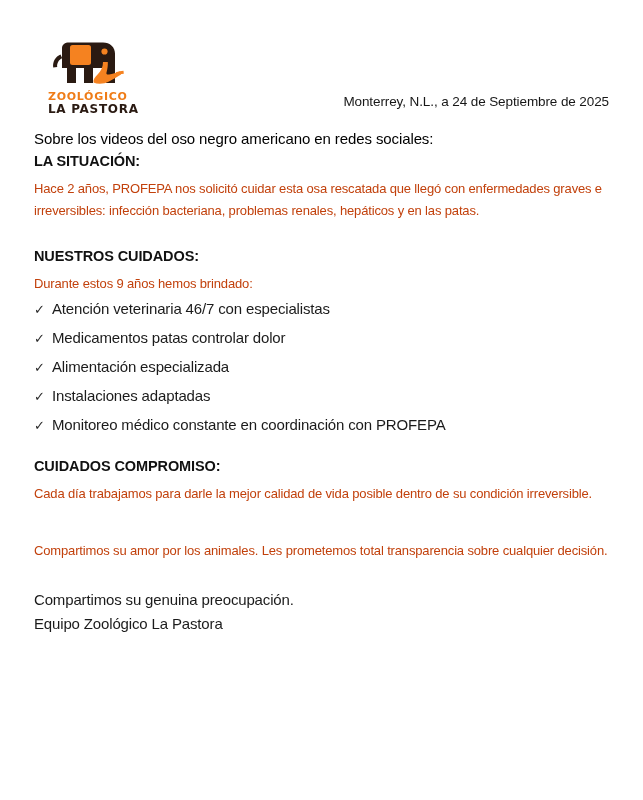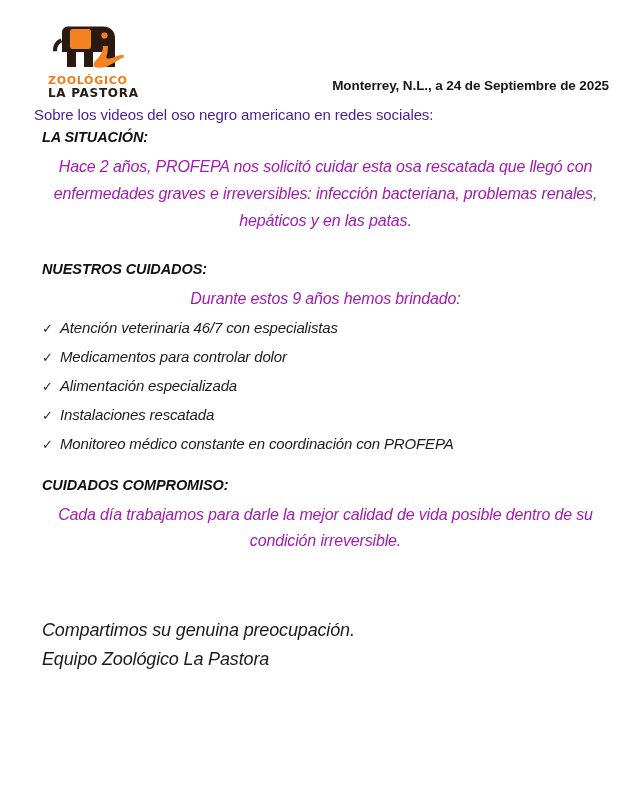--- a/index.html
+++ b/index.html
@@ -15,21 +15,21 @@
     font-family: "Liberation Sans", sans-serif;
     color: #1b1b1b;
     -webkit-font-smoothing: antialiased;
   }
 
   .page {
     position: relative;
     width: 643px;
     height: 800px;
     box-sizing: border-box;
-    padding: 0 34px;
+    padding: 16px 34px;
     background: #ffffff;
   }
 
   
   .header {
     position: relative;
     display: flex;
     align-items: flex-start;
     justify-content: space-between;
     padding-top: 18px;
@@ -69,55 +69,52 @@
     letter-spacing: 0.7px;
     color: #2a1a12;
   }
 
   .dateline {
     margin-top: 60px;
     font-size: 13.5px;
     color: #171717;
     white-space: nowrap;
     letter-spacing: -0.1px;
-    font-weight: bold;
   }
 
   
   .doc-body {
     padding-top: 10px;
   }
 
   .intro {
     font-size: 15px;
-    color: #4c1d95;
-    margin: 0 0 6px 0;
+    color: #000000;
+    margin: 8px 0 6px 0;
     letter-spacing: -0.1px;
   }
 
   .section {
-    margin: 0 0 4px 8px;
-    font-style: italic;
+    margin: 0 0 4px 0;
   }
 
   .heading {
     font-size: 14.5px;
     font-weight: 700;
     color: #111111;
     margin: 0 0 9px 0;
     letter-spacing: -0.1px;
   }
 
   .para {
-    font-size: 16px;
+    font-size: 13px;
     line-height: 1.68;
-    color: #a21caf;
+    color: #c2410c;
     margin: 0;
     letter-spacing: -0.15px;
-    text-align: center;
   }
 
   .gap-lg { height: 22px; }
   .gap-xs { height: 9px; }
 
   .check-list {
     list-style: none;
     margin: 7px 0 0 0;
     padding: 0;
   }
@@ -137,21 +134,21 @@
     font-size: 13px;
     font-family: "DejaVu Sans", sans-serif;
     line-height: 1;
   }
   .check-text {
     flex: 1 1 auto;
     color: #1b1b1b;
   }
 
   .signoff-line {
-    font-size: 18px;
+    font-size: 15px;
     line-height: 1.62;
     color: #1b1b1b;
     margin: 0;
     letter-spacing: -0.15px;
   }
 </style>
 </head>
 <body>
 
 <div class="page">
@@ -203,48 +200,49 @@
       <div class="heading">NUESTROS CUIDADOS:</div>
       <p class="para">Durante estos 9 años hemos brindado:</p>
 
       <ul class="check-list">
         <li class="check-item">
           <span class="check-icon">✓</span>
           <span class="check-text">Atención veterinaria 46/7 con especialistas</span>
         </li>
         <li class="check-item">
           <span class="check-icon">✓</span>
-          <span class="check-text">Medicamentos para controlar dolor</span>
+          <span class="check-text">Medicamentos patas controlar dolor</span>
         </li>
         <li class="check-item">
           <span class="check-icon">✓</span>
           <span class="check-text">Alimentación especializada</span>
         </li>
         <li class="check-item">
           <span class="check-icon">✓</span>
-          <span class="check-text">Instalaciones rescatada</span>
+          <span class="check-text">Instalaciones adaptadas</span>
         </li>
         <li class="check-item">
           <span class="check-icon">✓</span>
           <span class="check-text">Monitoreo médico constante en coordinación con PROFEPA</span>
         </li>
       </ul>
     </div>
 
     <div class="gap-lg"></div>
 
     <div class="section">
       <div class="heading">CUIDADOS COMPROMISO:</div>
       <p class="para">Cada día trabajamos para darle la mejor calidad de vida posible dentro de su condición irreversible.</p>
     </div>
 
     <div class="gap-lg"></div>
 
     <div class="section">
       <div class="gap-xs"></div>
+      <p class="para">Compartimos su amor por los animales. Les prometemos total transparencia sobre cualquier decisión.</p>
     </div>
 
     <div class="gap-lg"></div>
 
     <div class="section">
       <p class="signoff-line">Compartimos su genuina preocupación.</p>
       <p class="signoff-line">Equipo Zoológico La Pastora</p>
     </div>
 
   </div>

